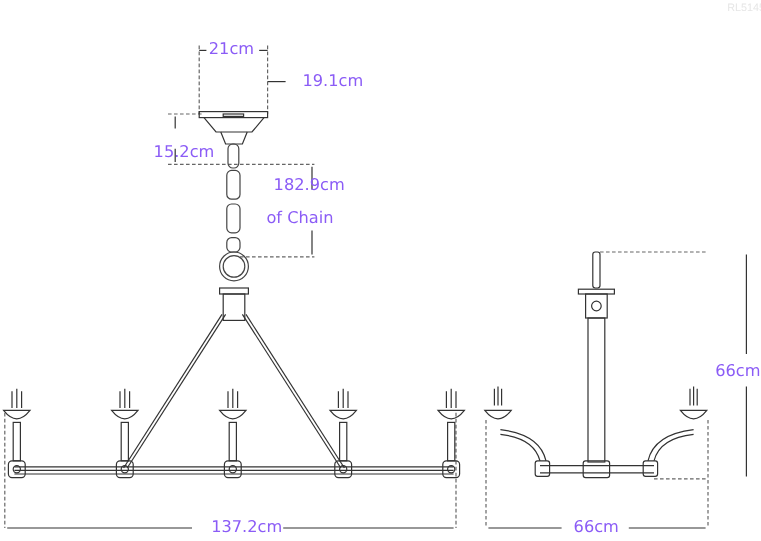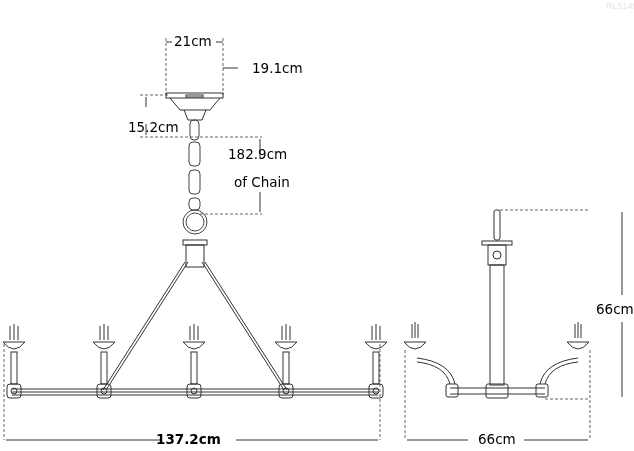--- a/index.html
+++ b/index.html
@@ -1,18 +1,18 @@
 <!DOCTYPE html>
 <html><head>
 <meta charset="utf-8">
 <style>
   html, body { margin:0; padding:0; background:#ffffff; }
   body { width:634px; height:451px; position:relative; overflow:hidden; font-family:"DejaVu Sans", sans-serif; }
   svg { position:absolute; left:0; top:0; }
-  .lbl { position:absolute; color:#000000; font-size:13.5px; white-space:nowrap; line-height:1; }
+  .lbl { position:absolute; color:#8b5cf6; font-size:13.5px; white-space:nowrap; line-height:1; }
   .code { position:absolute; color:#e6e6e6; font-size:9px; font-family:"Liberation Sans", sans-serif; }
 </style>
 </head>
 <body>
 
 <svg width="634" height="451" viewBox="0 0 634 451" fill="none" stroke="#333" stroke-width="1">
 
   <g stroke="#666" stroke-dasharray="3,2">
     <line x1="166" y1="38" x2="166" y2="95"></line>
     <line x1="223" y1="38" x2="223" y2="95"></line>
@@ -136,16 +136,16 @@
       </g>
   </g>
 </svg>
 
 <div class="code" style="left:606px;top:1px;">RL5145</div>
 
 <div class="lbl" style="left:174px;top:35px;">21cm</div>
 <div class="lbl" style="left:252px;top:62px;">19.1cm</div>
 <div class="lbl" style="left:128px;top:121px;">15.2cm</div>
 <div class="lbl" style="left:228px;top:148px;">182.9cm</div>
-<div class="lbl" style="left:234px;top:176px;">of Chain</div>
-<div class="lbl" style="left:156px;top:433px;font-weight:bold;">137.2cm</div>
+<div class="lbl" style="left:222px;top:176px;">of Chain</div>
+<div class="lbl" style="left:176px;top:433px;">137.2cm</div>
 <div class="lbl" style="left:596px;top:303px;">66cm</div>
 <div class="lbl" style="left:478px;top:433px;">66cm</div>
 
 </body></html>

